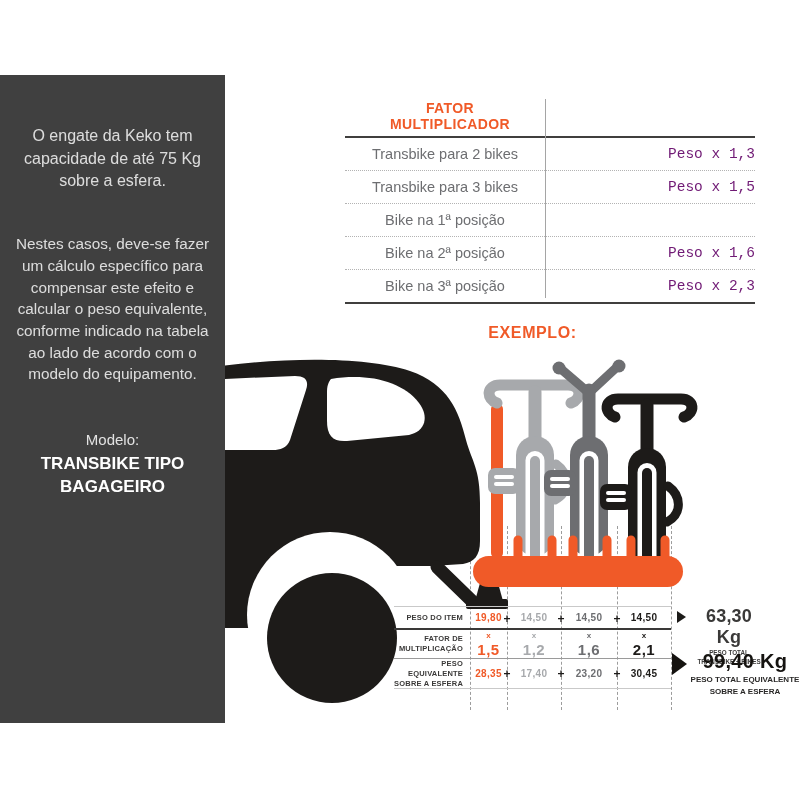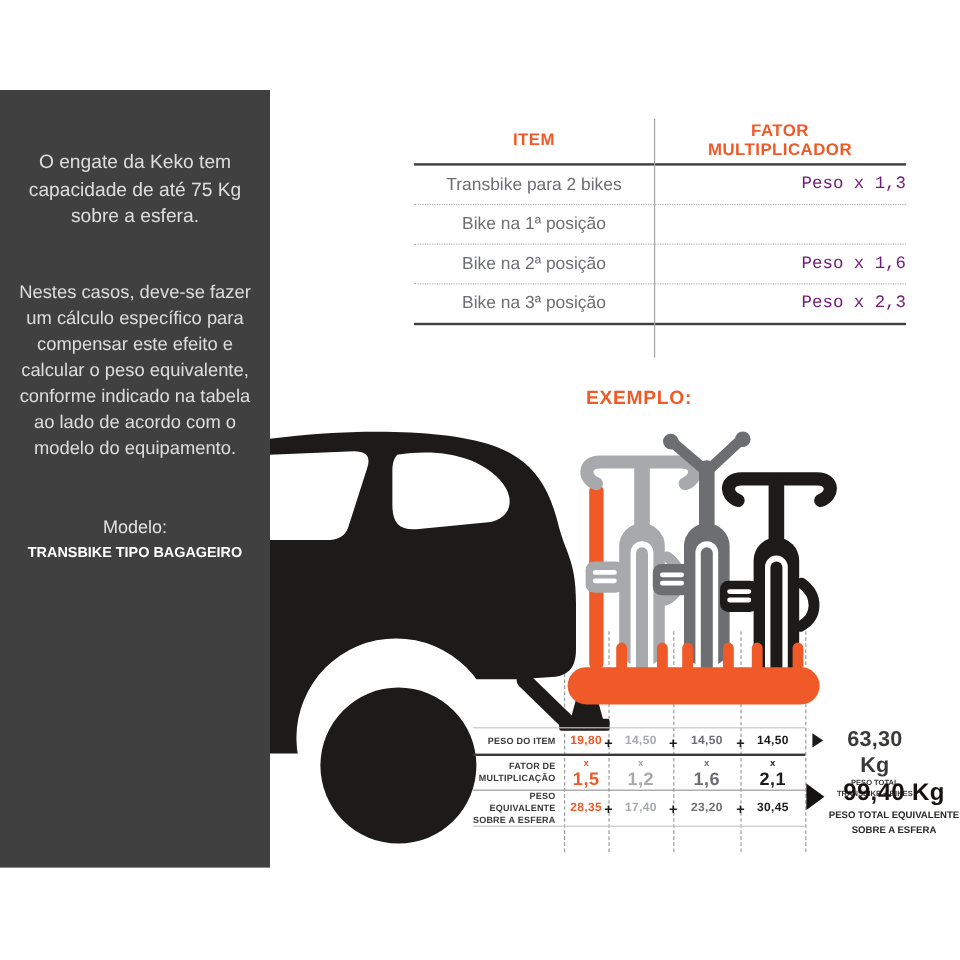--- a/index.html
+++ b/index.html
@@ -10,21 +10,21 @@
   
   .sidebar{
     position:absolute;left:0;top:75px;width:225px;height:648px;
     background:#404040;text-align:center;color:#fff;
   }
   .sb-p{margin:0 13px;line-height:1.42;}
   .sb-intro{margin-top:50px;font-size:16px;color:rgba(255,255,255,.82);}
   .sb-warning{margin-top:46px;font-size:17.5px;font-weight:bold;color:#ffffff;line-height:1.38;}
   .sb-note{margin-top:40px;font-size:15.3px;color:rgba(255,255,255,.82);}
   .sb-model-label{margin-top:44px;font-size:15px;color:rgba(255,255,255,.85);}
-  .sb-model-name{margin-top:3px;font-size:12px;font-weight:bold;line-height:1.32;color:#ffffff;}
+  .sb-model-name{margin-top:3px;font-size:17px;font-weight:bold;line-height:1.32;color:#ffffff;}
   
   .ftable{position:absolute;left:345px;top:96px;width:410px;}
   .ft-head{display:flex;height:40px;align-items:center;}
   .ft-head .h1{width:200px;text-align:center;color:#f05a28;font-weight:bold;font-size:14px;letter-spacing:.4px;}
   .ft-head .h2{width:210px;text-align:center;color:#f05a28;font-weight:bold;font-size:14px;line-height:1.15;letter-spacing:.4px;}
   .ft-head .h2 span{display:block;max-width:150px;margin:1px auto;}
   .ft-body{border-top:2px solid #403f3e;border-bottom:2px solid #403f3e;}
   .ft-row{display:flex;height:32px;align-items:center;border-bottom:1px dotted #b3b3b3;}
   .ft-row:last-child{border-bottom:none;}
   .ft-row .c1{width:200px;text-align:center;font-size:14.5px;color:#6d6e71;}
@@ -67,29 +67,32 @@
 
 <div class="sidebar">
   <div class="sb-p sb-intro">O engate da Keko tem capacidade de até 75 Kg sobre a esfera.</div>
   <div class="sb-p sb-note">Nestes casos, deve-se fazer um cálculo específico para compensar este efeito e calcular o peso equivalente, conforme indicado na tabela ao lado de acordo com o modelo do equipamento.</div>
   <div class="sb-p sb-model-label">Modelo:</div>
   <div class="sb-p sb-model-name">TRANSBIKE TIPO BAGAGEIRO</div>
 </div>
 
 <div class="ftable">
   <div class="ft-head">
-    <div class="h1">ITEM</div>
     <div class="h2">
         <span>FATOR MULTIPLICADOR</span>
       </div>
   </div>
   <div class="ft-body">
     <div class="ft-row">
       <div class="c1">Transbike para 2 bikes</div>
       <div class="c2">Peso x 1,3</div>
+    </div>
+    <div class="ft-row">
+      <div class="c1">Transbike para 3 bikes</div>
+      <div class="c2">Peso x 1,5</div>
     </div>
     <div class="ft-row">
       <div class="c1">Bike na 1ª posição</div>
     </div>
     <div class="ft-row">
       <div class="c1">Bike na 2ª posição</div>
       <div class="c2">Peso x 1,6</div>
     </div>
     <div class="ft-row">
       <div class="c1">Bike na 3ª posição</div>

